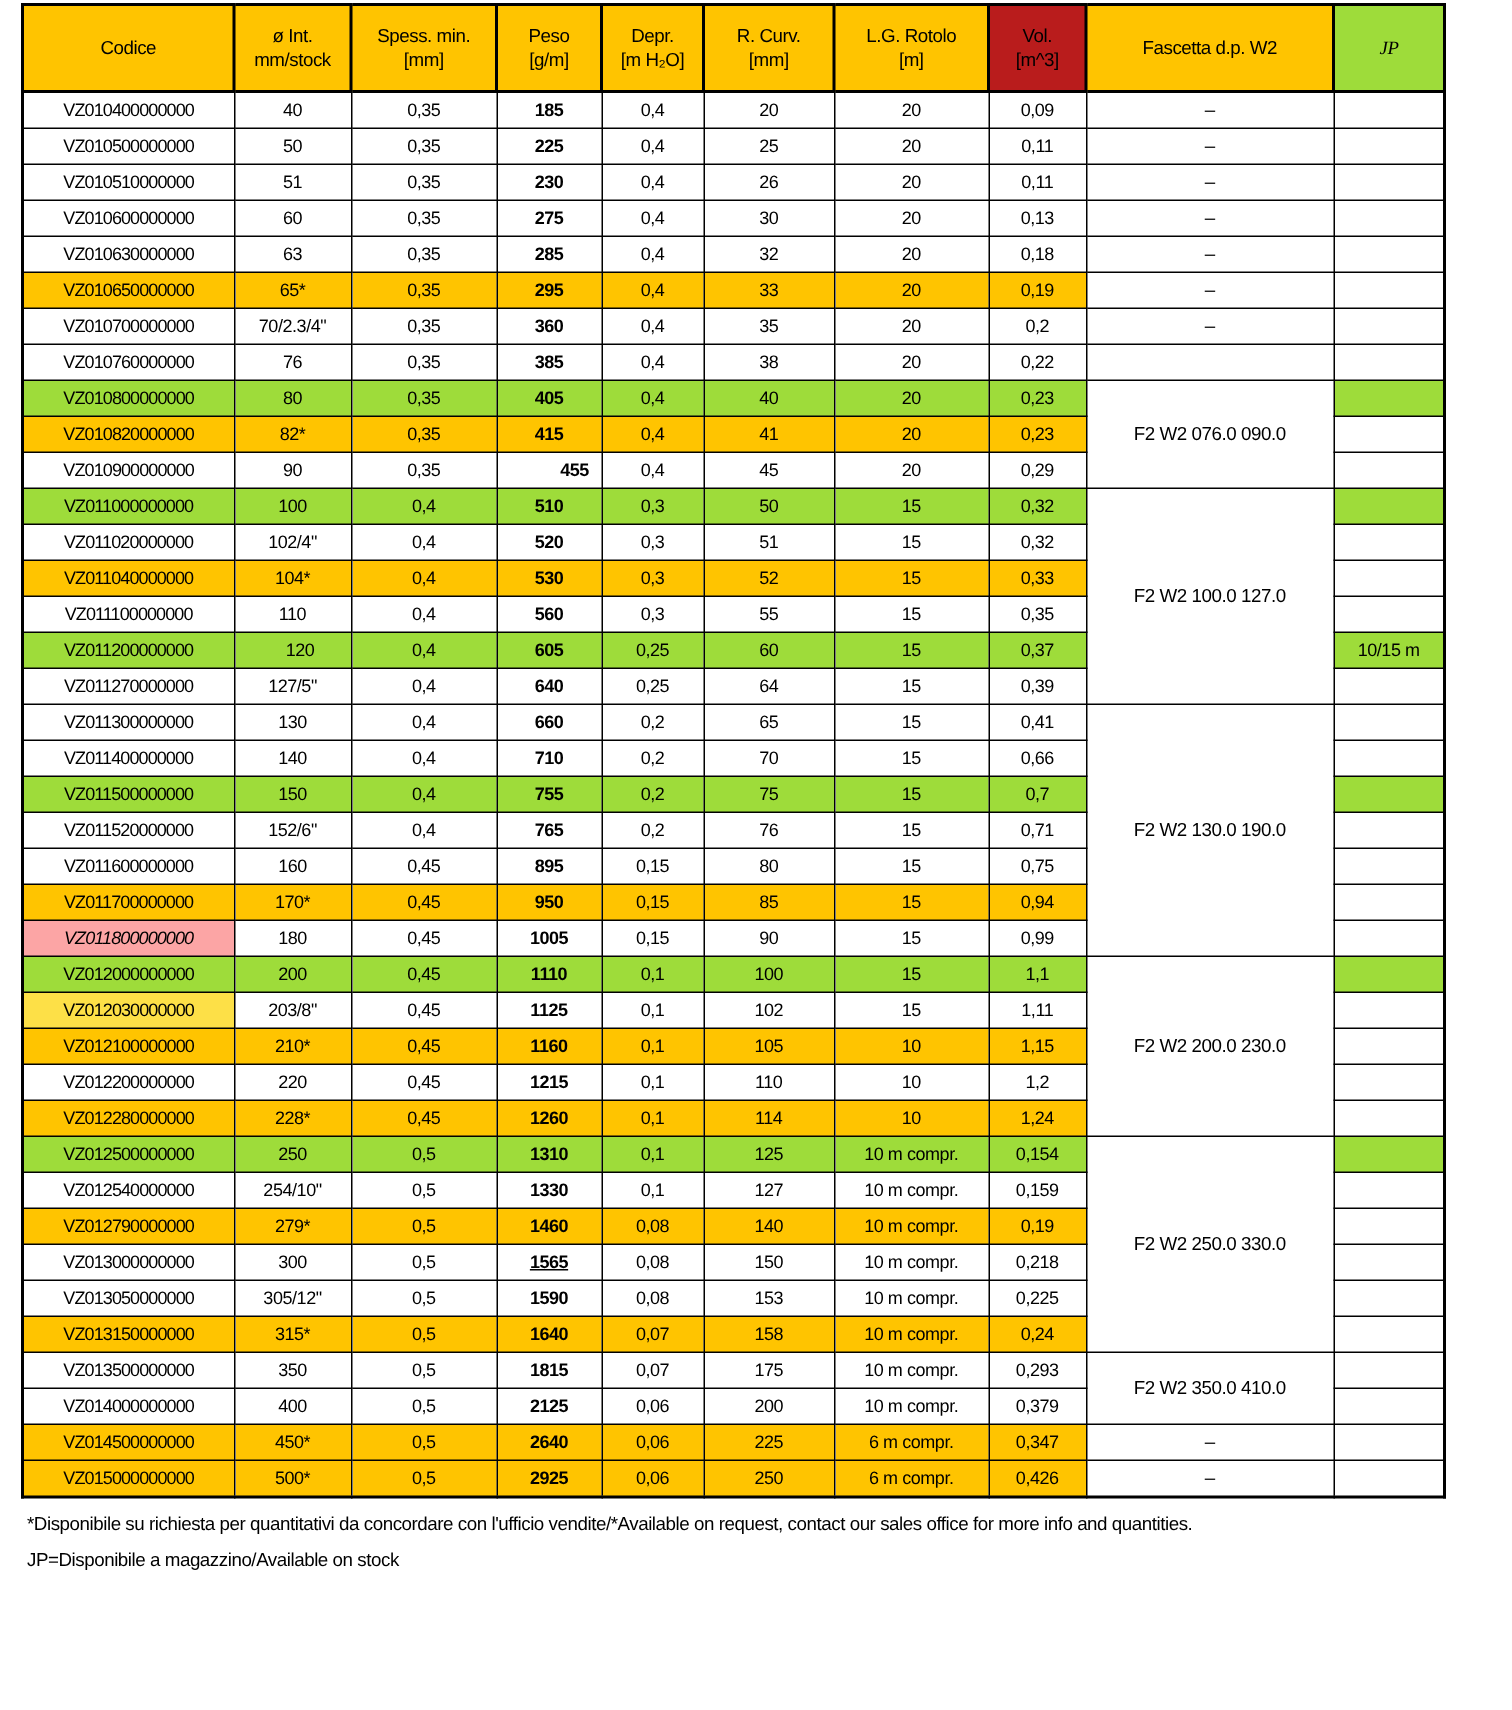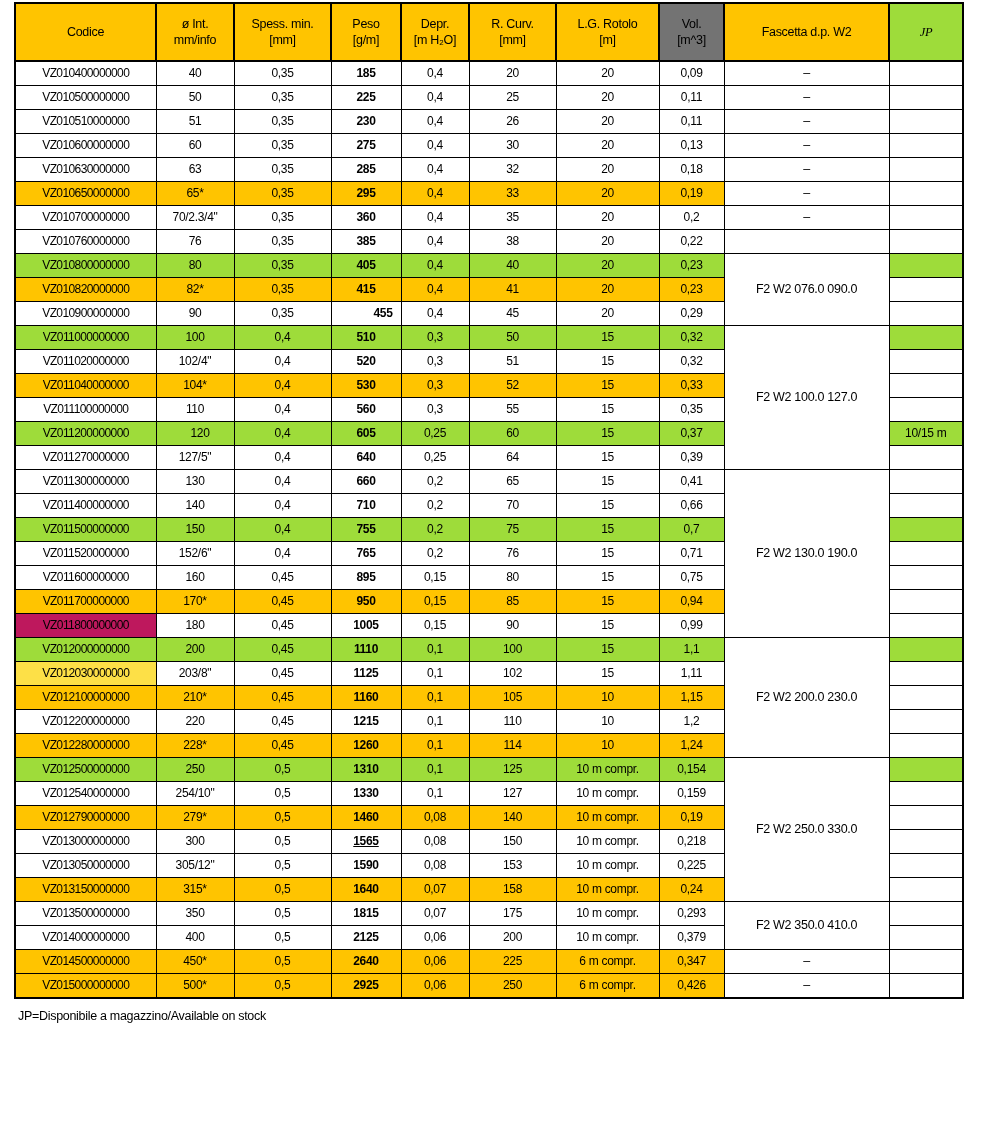--- a/index.html
+++ b/index.html
@@ -46,27 +46,27 @@
         <col style="width:68px">
         <col style="width:87px">
       <col style="width:103px">
         <col style="width:65px">
         <col style="width:165px">
       <col style="width:74px">
     </colgroup>
     <thead>
       <tr>
         <th style="background: rgb(255, 196, 0);"><span>Codice</span></th>
-        <th style="background: rgb(255, 196, 0);"><span>ø Int.</span><span class="hsub">mm/info</span></th>
+        <th style="background: rgb(255, 196, 0);"><span>ø Int.</span><span class="hsub">mm/stock</span></th>
         <th style="background: rgb(255, 196, 0);"><span>Spess. min.</span><span class="hsub">[mm]</span></th>
         <th style="background: rgb(255, 196, 0);"><span>Peso</span><span class="hsub">[g/m]</span></th>
         <th style="background: rgb(255, 196, 0);"><span>Depr.</span><span class="hsub">[m H₂O]</span></th>
         <th style="background: rgb(255, 196, 0);"><span>R. Curv.</span><span class="hsub">[mm]</span></th>
         <th style="background: rgb(255, 196, 0);"><span>L.G. Rotolo</span><span class="hsub">[m]</span></th>
-        <th style="background: #737373;"><span>Vol.</span><span class="hsub">[m^3]</span></th>
+        <th style="background: #b91c1c;"><span>Vol.</span><span class="hsub">[m^3]</span></th>
         <th style="background: rgb(255, 196, 0);"><span>Fascetta d.p. W2</span></th>
         <th class="jp-head" style="background: rgb(158, 220, 58);"><span>JP</span></th>
       </tr>
     </thead>
     <tbody>
         <tr>
           <td class="codice" style="background: rgb(255, 255, 255);">VZ010400000000</td>
           <td style="background: rgb(255, 255, 255);">40</td>
           <td style="background: rgb(255, 255, 255);">0,35</td>
           <td class="peso" style="background: rgb(255, 255, 255);">185</td>
@@ -323,21 +323,21 @@
           <td style="background: rgb(255, 196, 0);">170*</td>
           <td style="background: rgb(255, 196, 0);">0,45</td>
           <td class="peso" style="background: rgb(255, 196, 0);">950</td>
           <td style="background: rgb(255, 196, 0);">0,15</td>
           <td style="background: rgb(255, 196, 0);">85</td>
           <td style="background: rgb(255, 196, 0);">15</td>
           <td style="background: rgb(255, 196, 0);">0,94</td>
           <td style="background: rgb(255, 255, 255);"></td>
         </tr>
         <tr>
-          <td class="codice" style="background: #be185d;">VZ011800000000</td>
+          <td class="codice" style="background: #fca5a5; font-style: italic;">VZ011800000000</td>
           <td style="background: rgb(255, 255, 255);">180</td>
           <td style="background: rgb(255, 255, 255);">0,45</td>
           <td class="peso" style="background: rgb(255, 255, 255);">1005</td>
           <td style="background: rgb(255, 255, 255);">0,15</td>
           <td style="background: rgb(255, 255, 255);">90</td>
           <td style="background: rgb(255, 255, 255);">15</td>
           <td style="background: rgb(255, 255, 255);">0,99</td>
           <td style="background: rgb(255, 255, 255);"></td>
         </tr>
         <tr>
@@ -508,14 +508,15 @@
           <td style="background: rgb(255, 196, 0);">6 m compr.</td>
           <td style="background: rgb(255, 196, 0);">0,426</td>
           <td class="fascetta" rowspan="1" style="background: rgb(255, 255, 255);">–</td>
           <td style="background: rgb(255, 255, 255);"></td>
         </tr>
       </tbody>
   </table>
 </div>
 
 <div class="footnotes">
+  <div class="fline">*Disponibile su richiesta per quantitativi da concordare con l'ufficio vendite/*Available on request, contact our sales office for more info and quantities.</div>
   <div class="fline">JP=Disponibile a magazzino/Available on stock</div>
 </div>
 
 </body></html>

